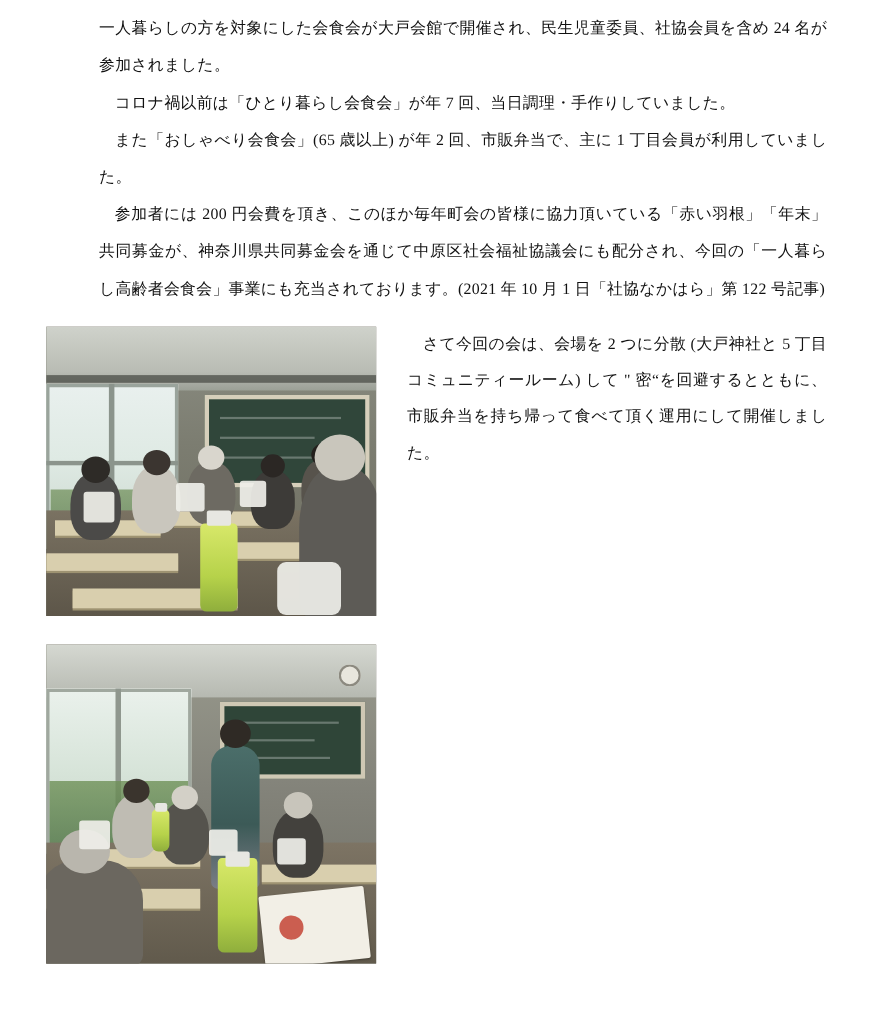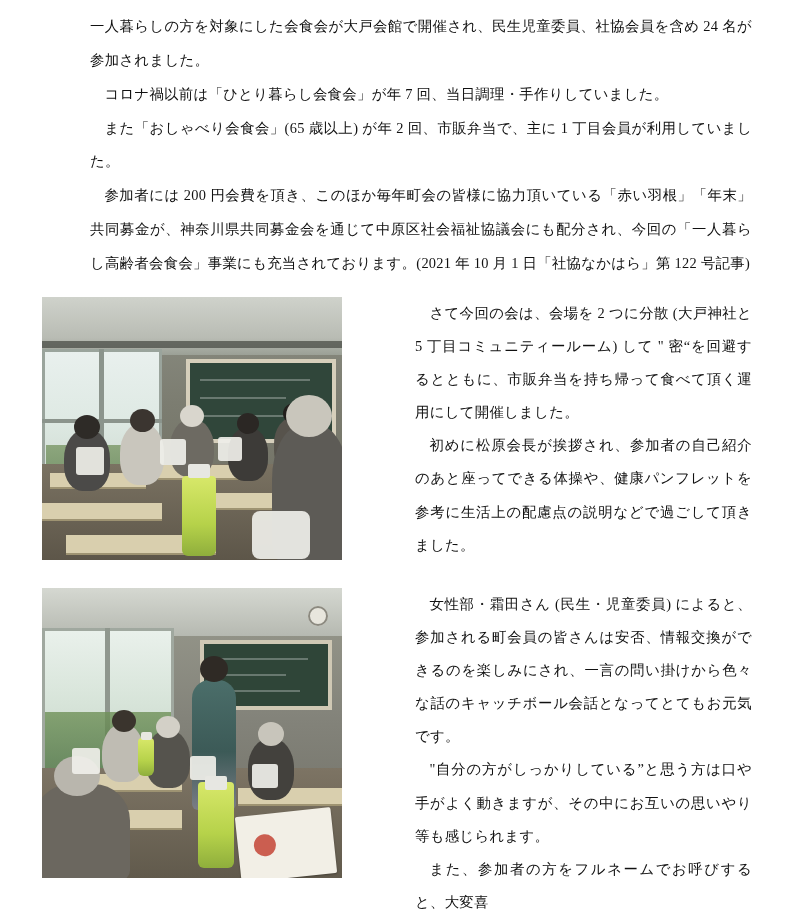--- a/index.html
+++ b/index.html
@@ -35,21 +35,20 @@
   .top-block {
     margin-bottom: 16px;
     margin-left: 48px;
   }
 
   
   .row {
     display: flex;
     align-items: flex-start;
     margin-top: 14px;
-    gap: 45px;
   }
   .row + .row {
     margin-top: 26px;
   }
   .figure {
     width: 300px;
     height: 263px;
     flex: 0 0 300px;
     position: relative;
     overflow: hidden;
@@ -282,21 +281,20 @@
       <div class="bag" style="left:118px; top:142px; width:26px; height:26px;"></div>
       <div class="bag" style="left:176px; top:140px; width:24px; height:24px;"></div>
       <div class="bag" style="left:210px; top:214px; width:58px; height:48px; border-radius:8px;"></div>
 
       <div class="bottle" style="left:140px; bottom:4px; width:34px; height:80px;"></div>
       <div class="bottle-cap" style="left:146px; bottom:82px; width:22px; height:14px;"></div>
     </div>
 
     <div class="row-text">
       <p class="para indent">さて今回の会は、会場を 2 つに分散 (大戸神社と 5 丁目コミュニティールーム) して " 密“を回避するとともに、市販弁当を持ち帰って食べて頂く運用にして開催しました。</p>
-      <p class="para indent">初めに松原会長が挨拶され、参加者の自己紹介のあと座ってできる体操や、健康パンフレットを参考に生活上の配慮点の説明などで過ごして頂きました。</p>
     </div>
   </div>
 
   <div class="row second">
     <div class="figure">
       <div class="ph ph2-bg"></div>
       <div class="ph2-ceiling"></div>
       <div class="ph2-clock"></div>
 
       <div class="ph2-window">
@@ -338,20 +336,15 @@
       <div class="bottle-cap" style="left:99px;  top:144px; width:11px; height:8px;"></div>
 
       <div class="bottle" style="left:156px; bottom:10px; width:36px; height:86px;"></div>
       <div class="bottle-cap" style="left:163px; bottom:88px; width:22px; height:14px;"></div>
 
       <div class="paper" style="left:196px; bottom:0px; width:96px; height:66px;">
         <div class="paper-mark" style="left:16px; top:20px; width:22px; height:22px;"></div>
       </div>
     </div>
 
-    <div class="row-text">
-      <p class="para indent">女性部・霜田さん (民生・児童委員) によると、参加される町会員の皆さんは安否、情報交換ができるのを楽しみにされ、一言の問い掛けから色々な話のキャッチボール会話となってとてもお元気です。</p>
-      <p class="para indent">"自分の方がしっかりしている”と思う方は口や手がよく動きますが、その中にお互いの思いやり等も感じられます。</p>
-      <p class="para indent">また、参加者の方をフルネームでお呼びすると、大変喜</p>
-    </div>
   </div>
 
 </div>
 
 </body></html>

